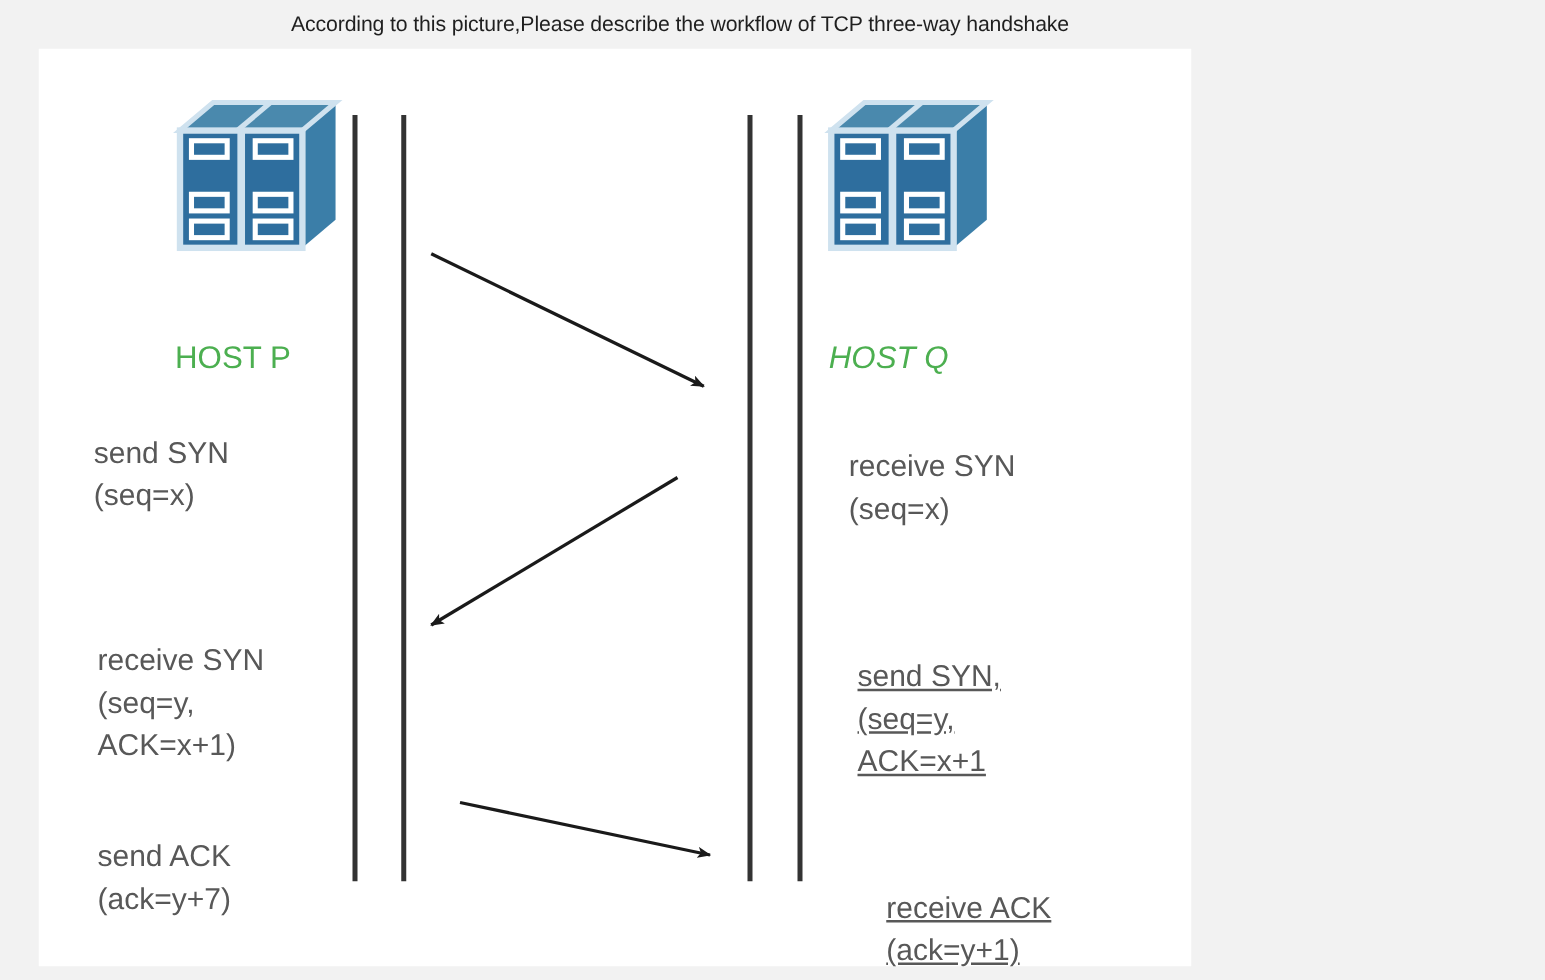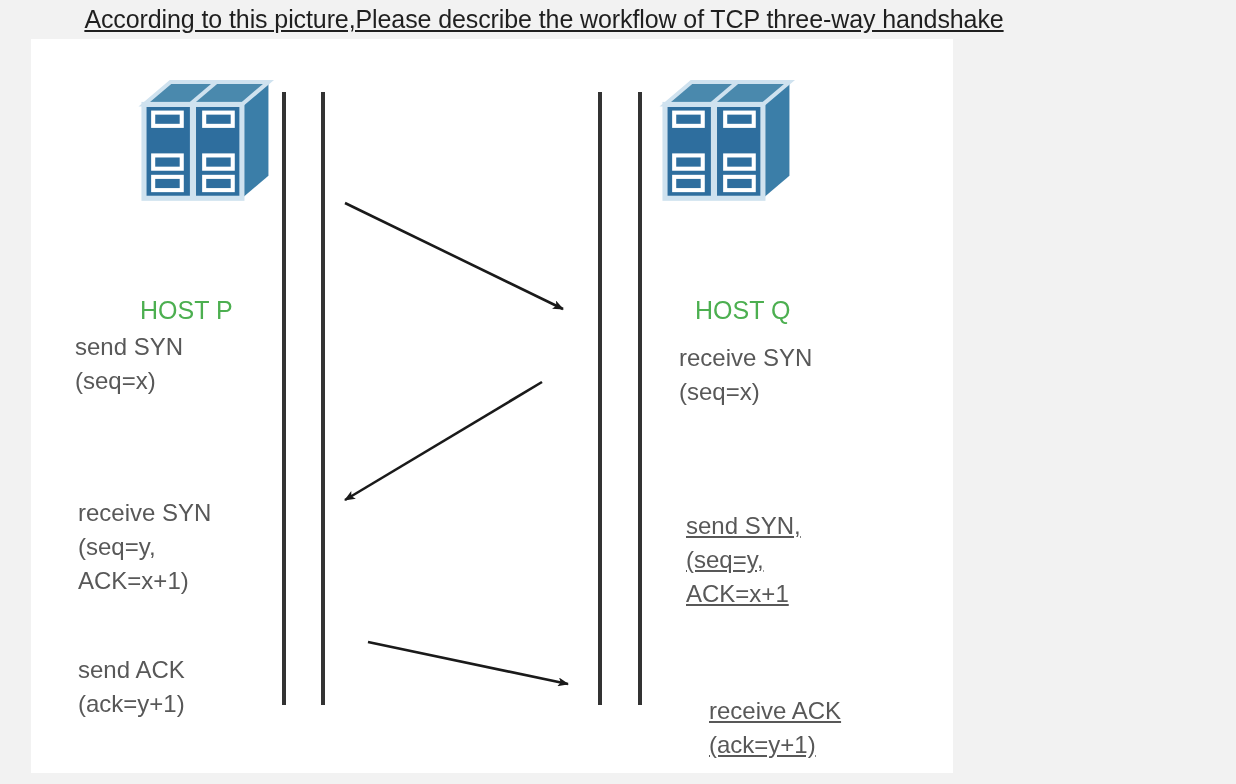--- a/index.html
+++ b/index.html
@@ -18,25 +18,24 @@
 
   
   #question-title {
     position: absolute;
     left: 0;
     top: 0;
     width: 1088px;
     height: 39px;
     line-height: 39px;
     text-align: center;
-    font-size: 25px;
+    font-size: 17px;
     color: #1f1f1f;
     white-space: nowrap;
     letter-spacing: -0.1px;
-    text-decoration: underline;
   }
 
   
   #diagram-card {
     position: absolute;
     left: 31px;
     top: 39px;
     width: 922px;
     height: 734px;
     background: #ffffff;
@@ -52,34 +51,34 @@
     display: block;
   }
 
   
   .note {
     position: absolute;
     font-size: 24px;
     line-height: 34px;
     color: #585858;
     white-space: pre;
+    margin-top: 16px;
   }
   .host-label {
     position: absolute;
     font-size: 25px;
     line-height: 30px;
     color: #4caf50;
     white-space: pre;
     font-weight: 400;
-    margin-top: 24px;
   }
 
   
   #host-p-label      { left: 109px; top: 232px; }
-  #host-q-label      { left: 664px; top: 232px; }
+  #host-q-label      { left: 632px; top: 232px; font-style: italic; }
 
   #note-p-1 { left: 44px;  top: 291px; }
   #note-p-2 { left: 47px;  top: 457px; }
   #note-p-3 { left: 47px;  top: 614px; }
 
   #note-q-1 { left: 648px; top: 302px; }
   #note-q-2 { left: 655px; top: 470px; text-decoration: underline; }
   #note-q-3 { left: 678px; top: 655px; text-decoration: underline; }
 </style>
 </head>
@@ -151,21 +150,21 @@
   <div class="host-label" id="host-q-label">HOST Q</div>
 
   <div class="note" id="note-p-1">send SYN
 (seq=x)</div>
 
   <div class="note" id="note-p-2">receive SYN
 (seq=y,
 ACK=x+1)</div>
 
   <div class="note" id="note-p-3">send ACK
-(ack=y+1)</div>
+(ack=y+7)</div>
 
   <div class="note" id="note-q-1">receive SYN
 (seq=x)</div>
 
   <div class="note" id="note-q-2">send SYN,
 (seq=y,
 ACK=x+1</div>
 
   <div class="note" id="note-q-3">receive ACK
 (ack=y+1)</div>

